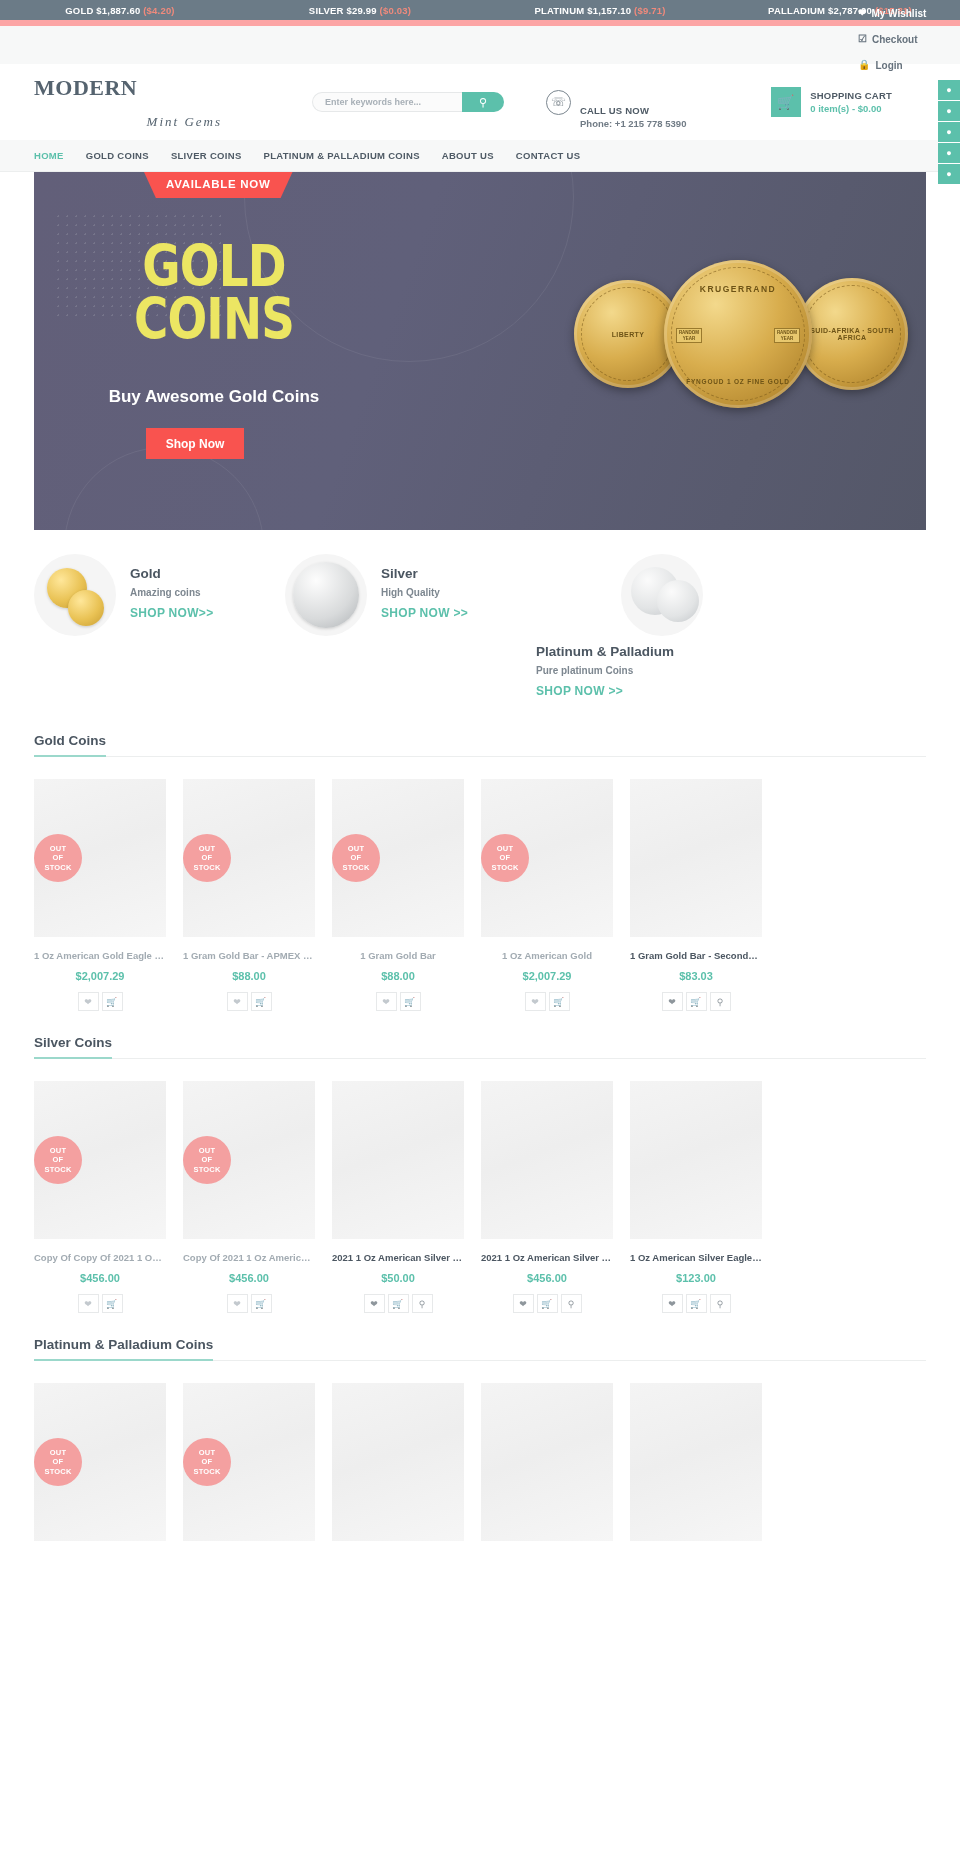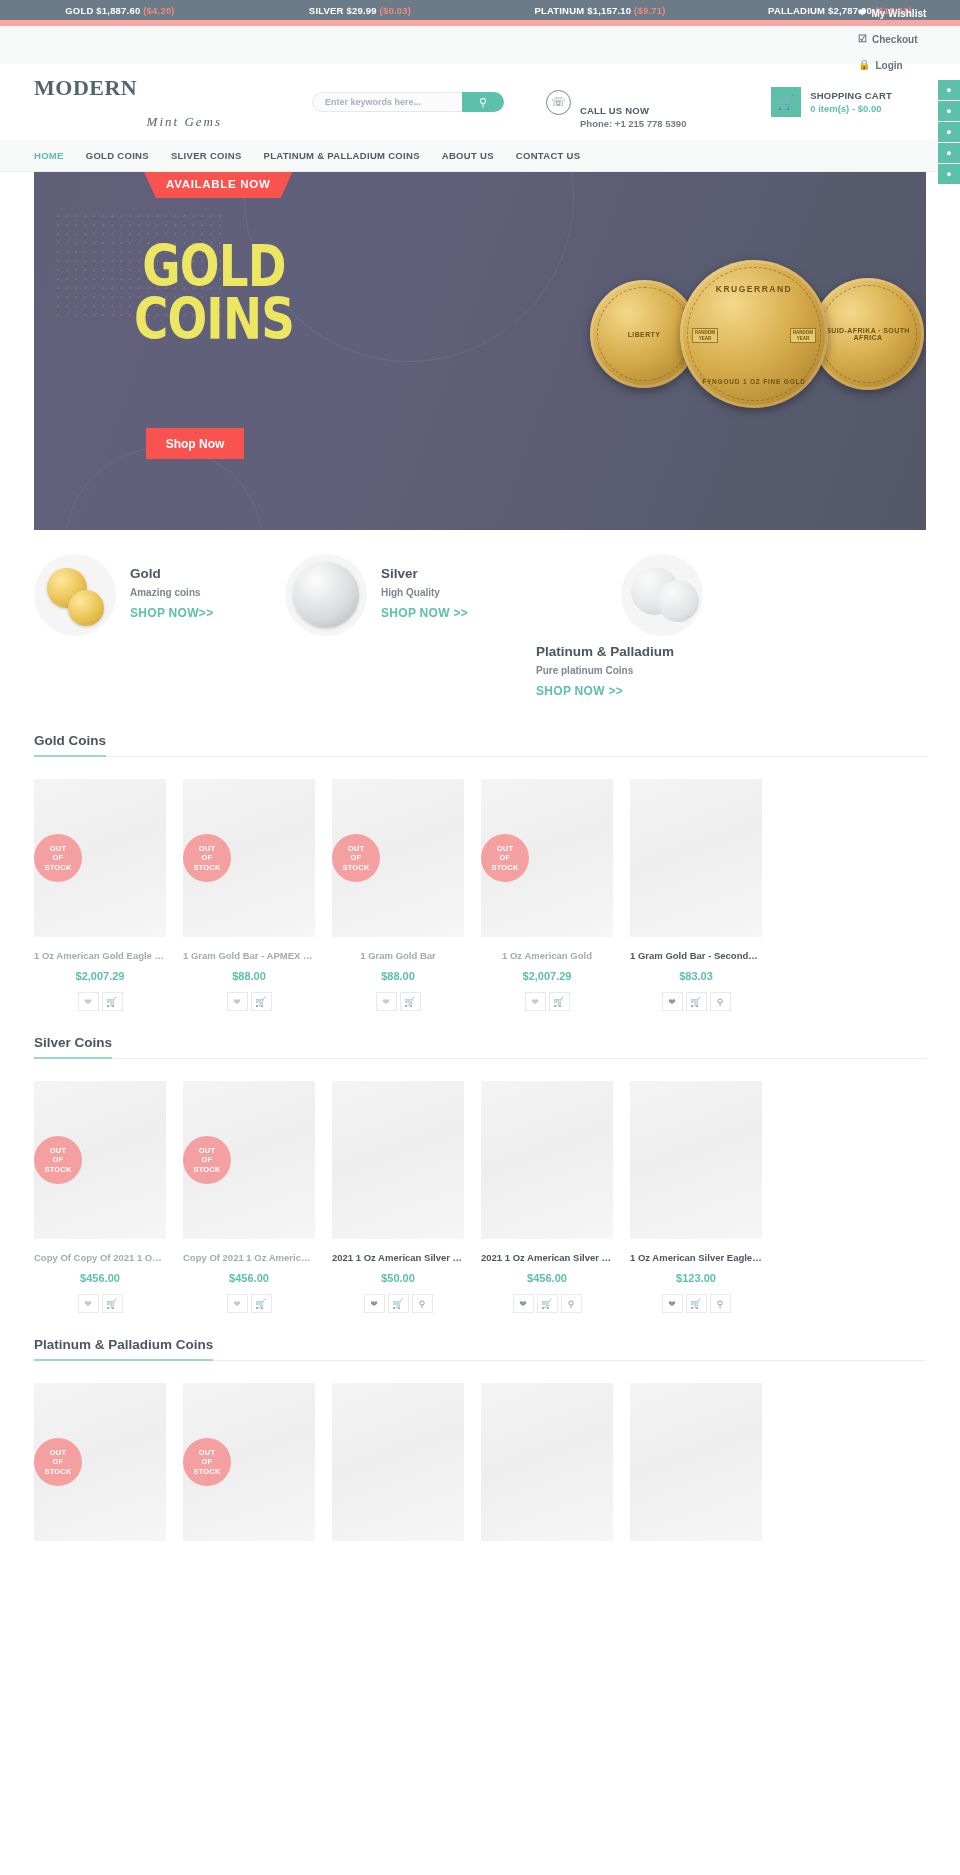--- a/index.html
+++ b/index.html
@@ -237,21 +237,21 @@
     left: 112px; top: 256px;
     width: 98px; height: 31px;
     background: #f9534f;
     color: #ffffff;
     border: none;
     font-family: "Liberation Sans", sans-serif;
     font-size: 12px;
     font-weight: bold;
     cursor: pointer;
   }
-  .coins { position: absolute; right: 2px; top: 88px; display: flex; align-items: center; }
+  .coins { position: absolute; right: 18px; top: 88px; display: flex; align-items: center; }
   .coin {
     border-radius: 50%;
     background:
       radial-gradient(circle at 35% 30%, #f3d98c 0%, #d8ad4d 45%, #bb8f35 75%, #8c6a28 100%);
     box-shadow: inset 0 0 0 3px rgba(255,255,255,.18), 0 3px 10px rgba(0,0,0,.35);
     position: relative;
   }
   .coin::after {
     content: "";
     position: absolute; inset: 7px;
@@ -490,20 +490,21 @@
   <div class="hero-ring ring1"></div>
   <div class="hero-ring ring2"></div>
 
   <div class="ribbon">AVAILABLE NOW</div>
 
   <div class="hero-title">
     <div>GOLD</div>
     <div>COINS</div>
   </div>
 
+  <div class="hero-sub">Buy Awesome Gold Coins</div>
   <button class="hero-btn">Shop Now</button>
 
   <div class="coins">
     <div class="coin coin-a">
       <div class="coin-lbl">LIBERTY</div>
     </div>
     <div class="coin coin-b">
       <div class="coin-lbl top">KRUGERRAND</div>
       <div class="yearbox yb-l">RANDOM YEAR</div>
       <div class="yearbox yb-r">RANDOM YEAR</div>

